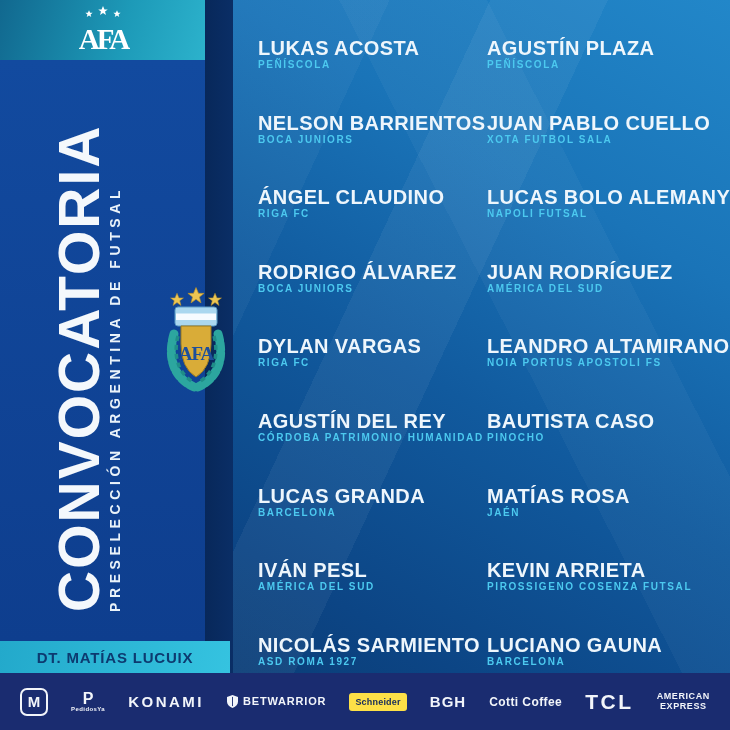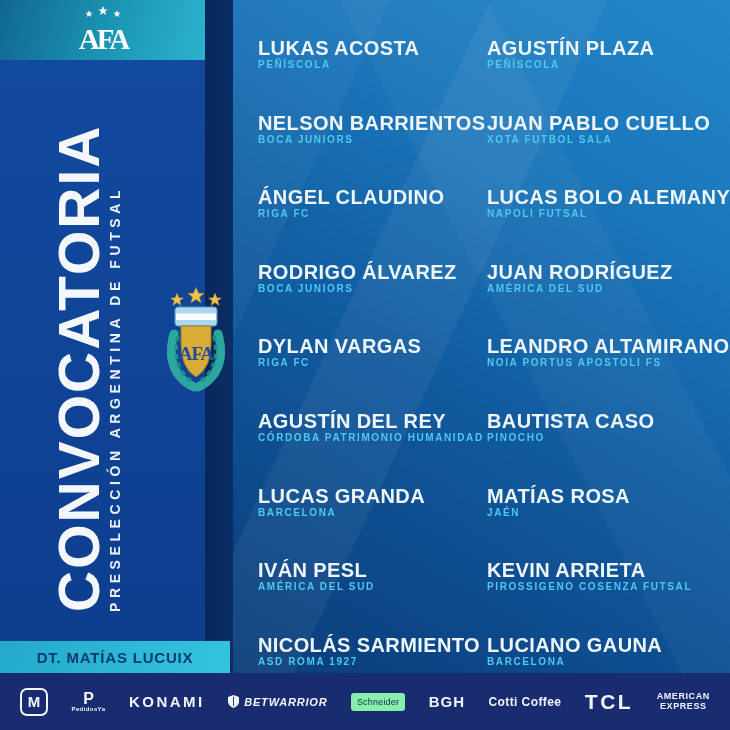--- a/index.html
+++ b/index.html
@@ -47,22 +47,22 @@
   .pclub{color:#4cc9ef;font-weight:bold;font-size:10px;line-height:11px;letter-spacing:1.6px;white-space:nowrap;}
   
   .sponsors{position:absolute;left:0;top:673px;width:730px;height:57px;background:#1a2c70;
     display:flex;align-items:center;justify-content:space-between;padding:0 20px;box-sizing:border-box;color:#f2f5fa;}
   .sp{display:flex;flex-direction:column;align-items:center;justify-content:center;}
   .mcd{width:24px;height:24px;border:2px solid #f2f5fa;border-radius:7px;
     display:flex;align-items:center;justify-content:center;font-weight:bold;font-size:15px;}
   .pya-p{font-weight:bold;font-size:16px;line-height:15px;}
   .pya-t{font-weight:bold;font-size:6px;letter-spacing:.4px;}
   .konami{font-weight:bold;font-size:15px;letter-spacing:2.5px;}
-  .betw{display:flex;align-items:center;gap:5px;font-weight:bold;font-size:11px;letter-spacing:.8px;font-style:italic;}
-  .schn{background:#86efac;color:#14295c;border-radius:3px;padding:4px 6px;font-weight:normal;font-size:9px;letter-spacing:.2px;}
+  .betw{display:flex;align-items:flex-start;gap:5px;font-weight:bold;font-size:11px;letter-spacing:.8px;}
+  .schn{background:#fde047;color:#14295c;border-radius:3px;padding:4px 6px;font-weight:bold;font-size:9px;letter-spacing:.2px;}
   .bgh{font-weight:bold;font-size:15px;letter-spacing:1px;}
   .cotti{font-weight:bold;font-size:12px;letter-spacing:.4px;}
   .tcl{font-weight:bold;font-size:21px;letter-spacing:2.5px;}
   .amex{font-weight:bold;font-size:9px;line-height:9.5px;letter-spacing:.6px;text-align:center;}
 </style>
 </head>
 <body>
 
 <div class="canvas">
 

